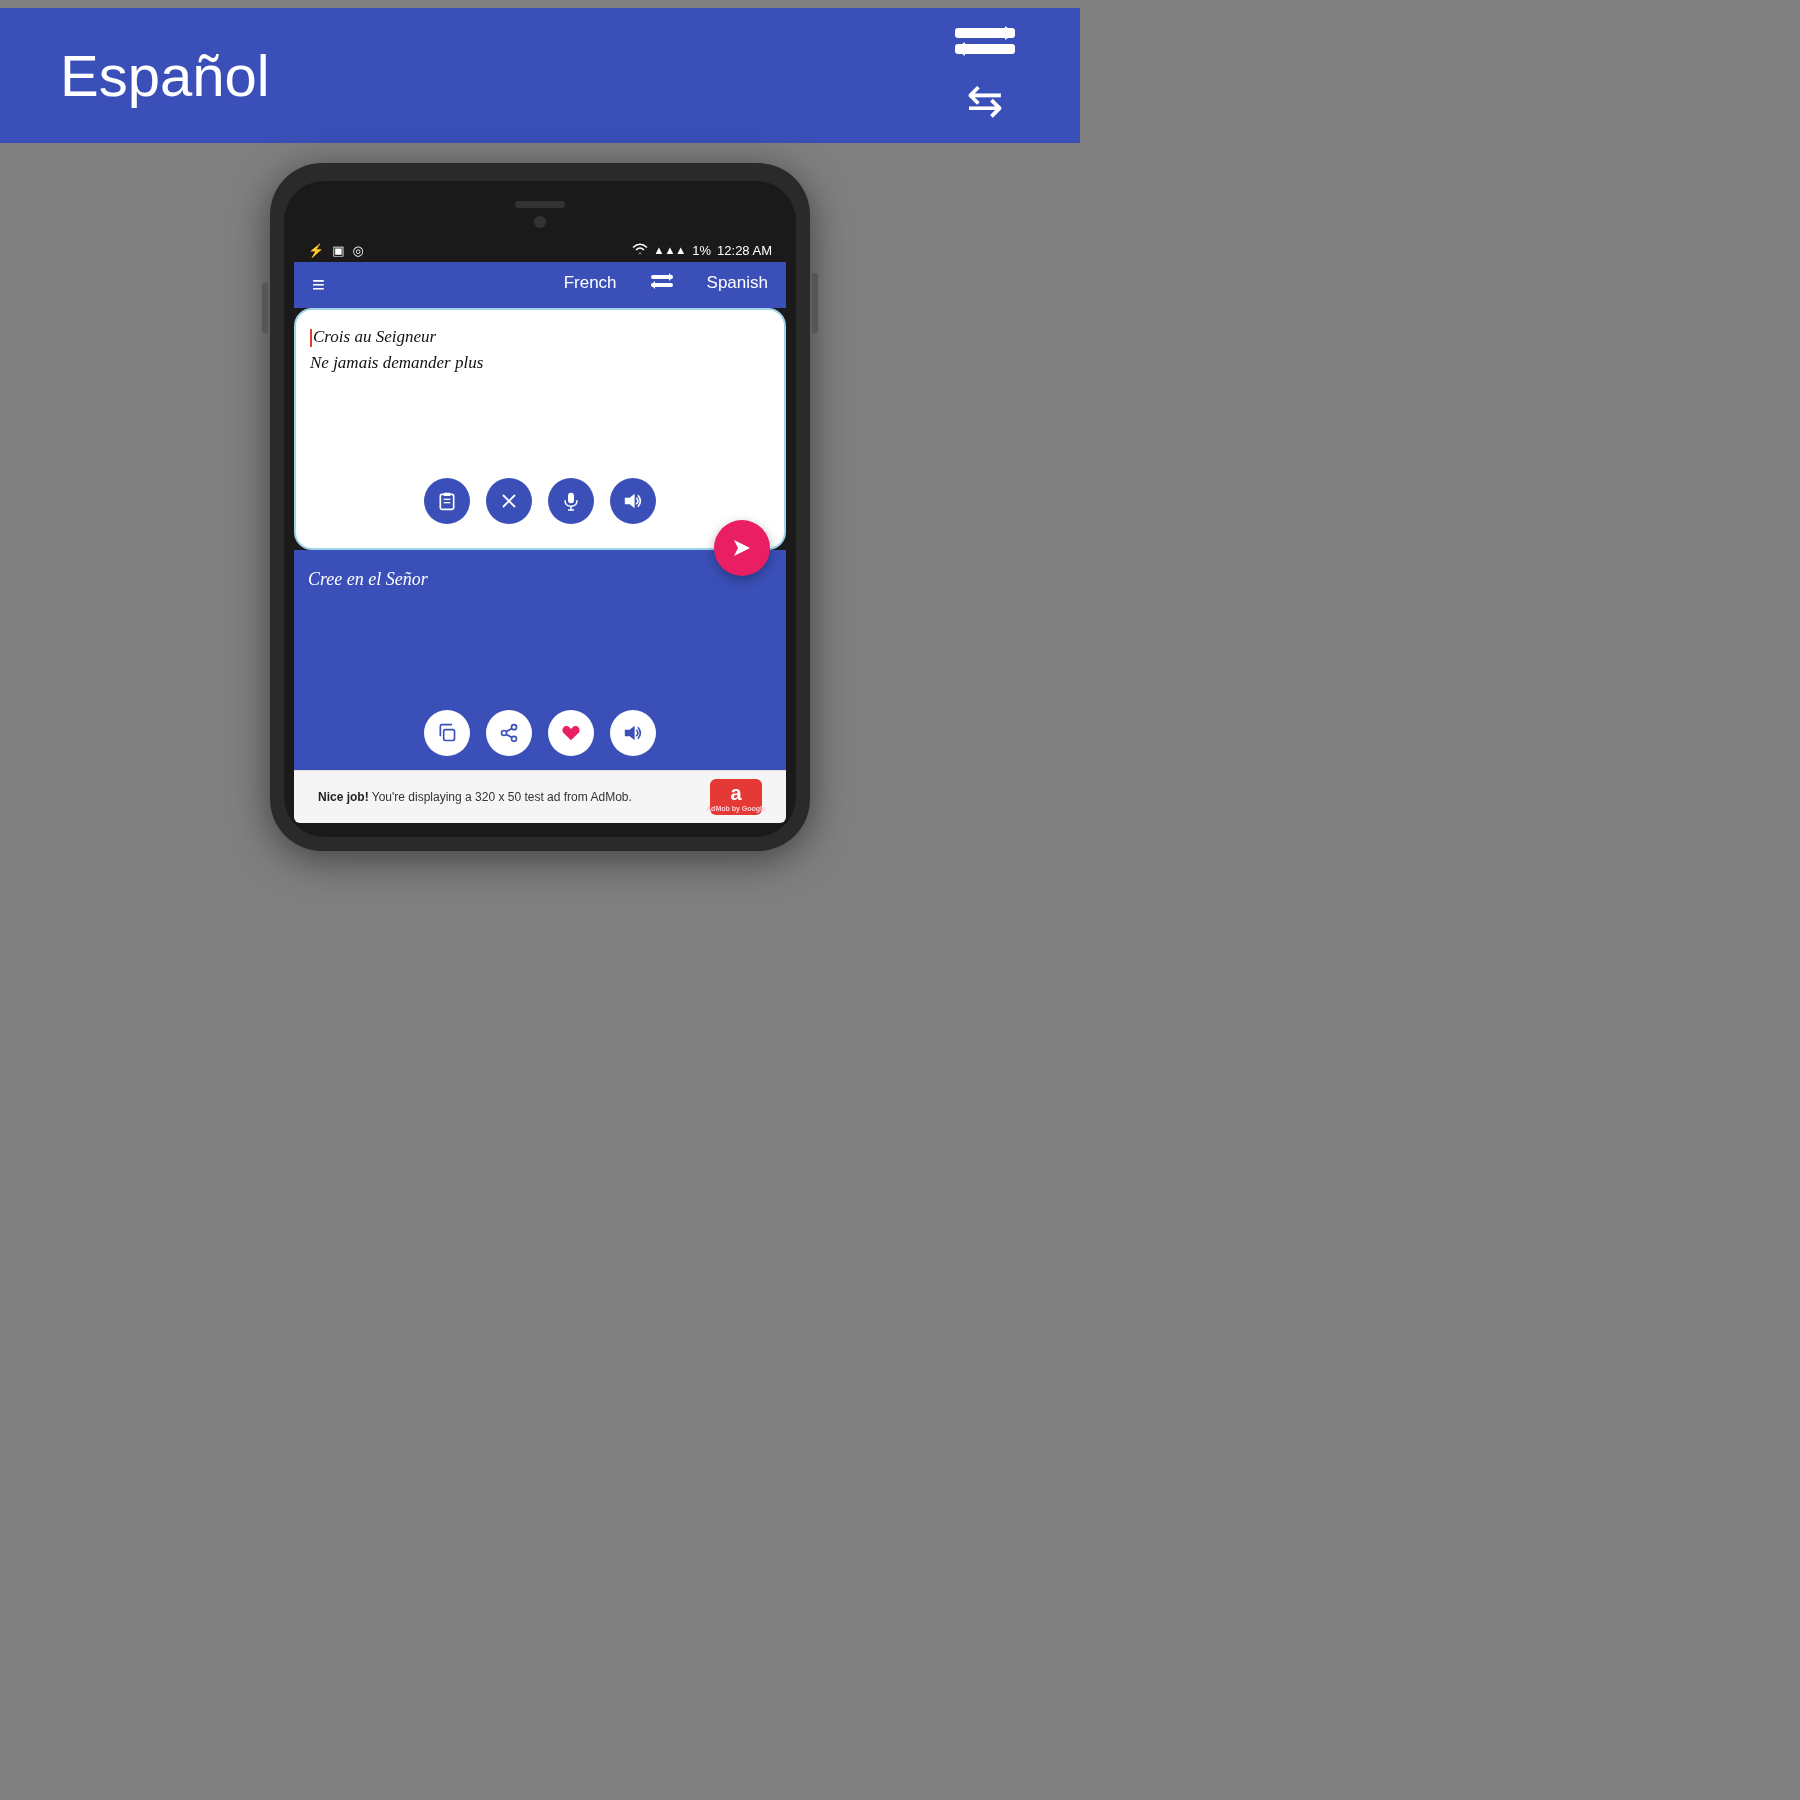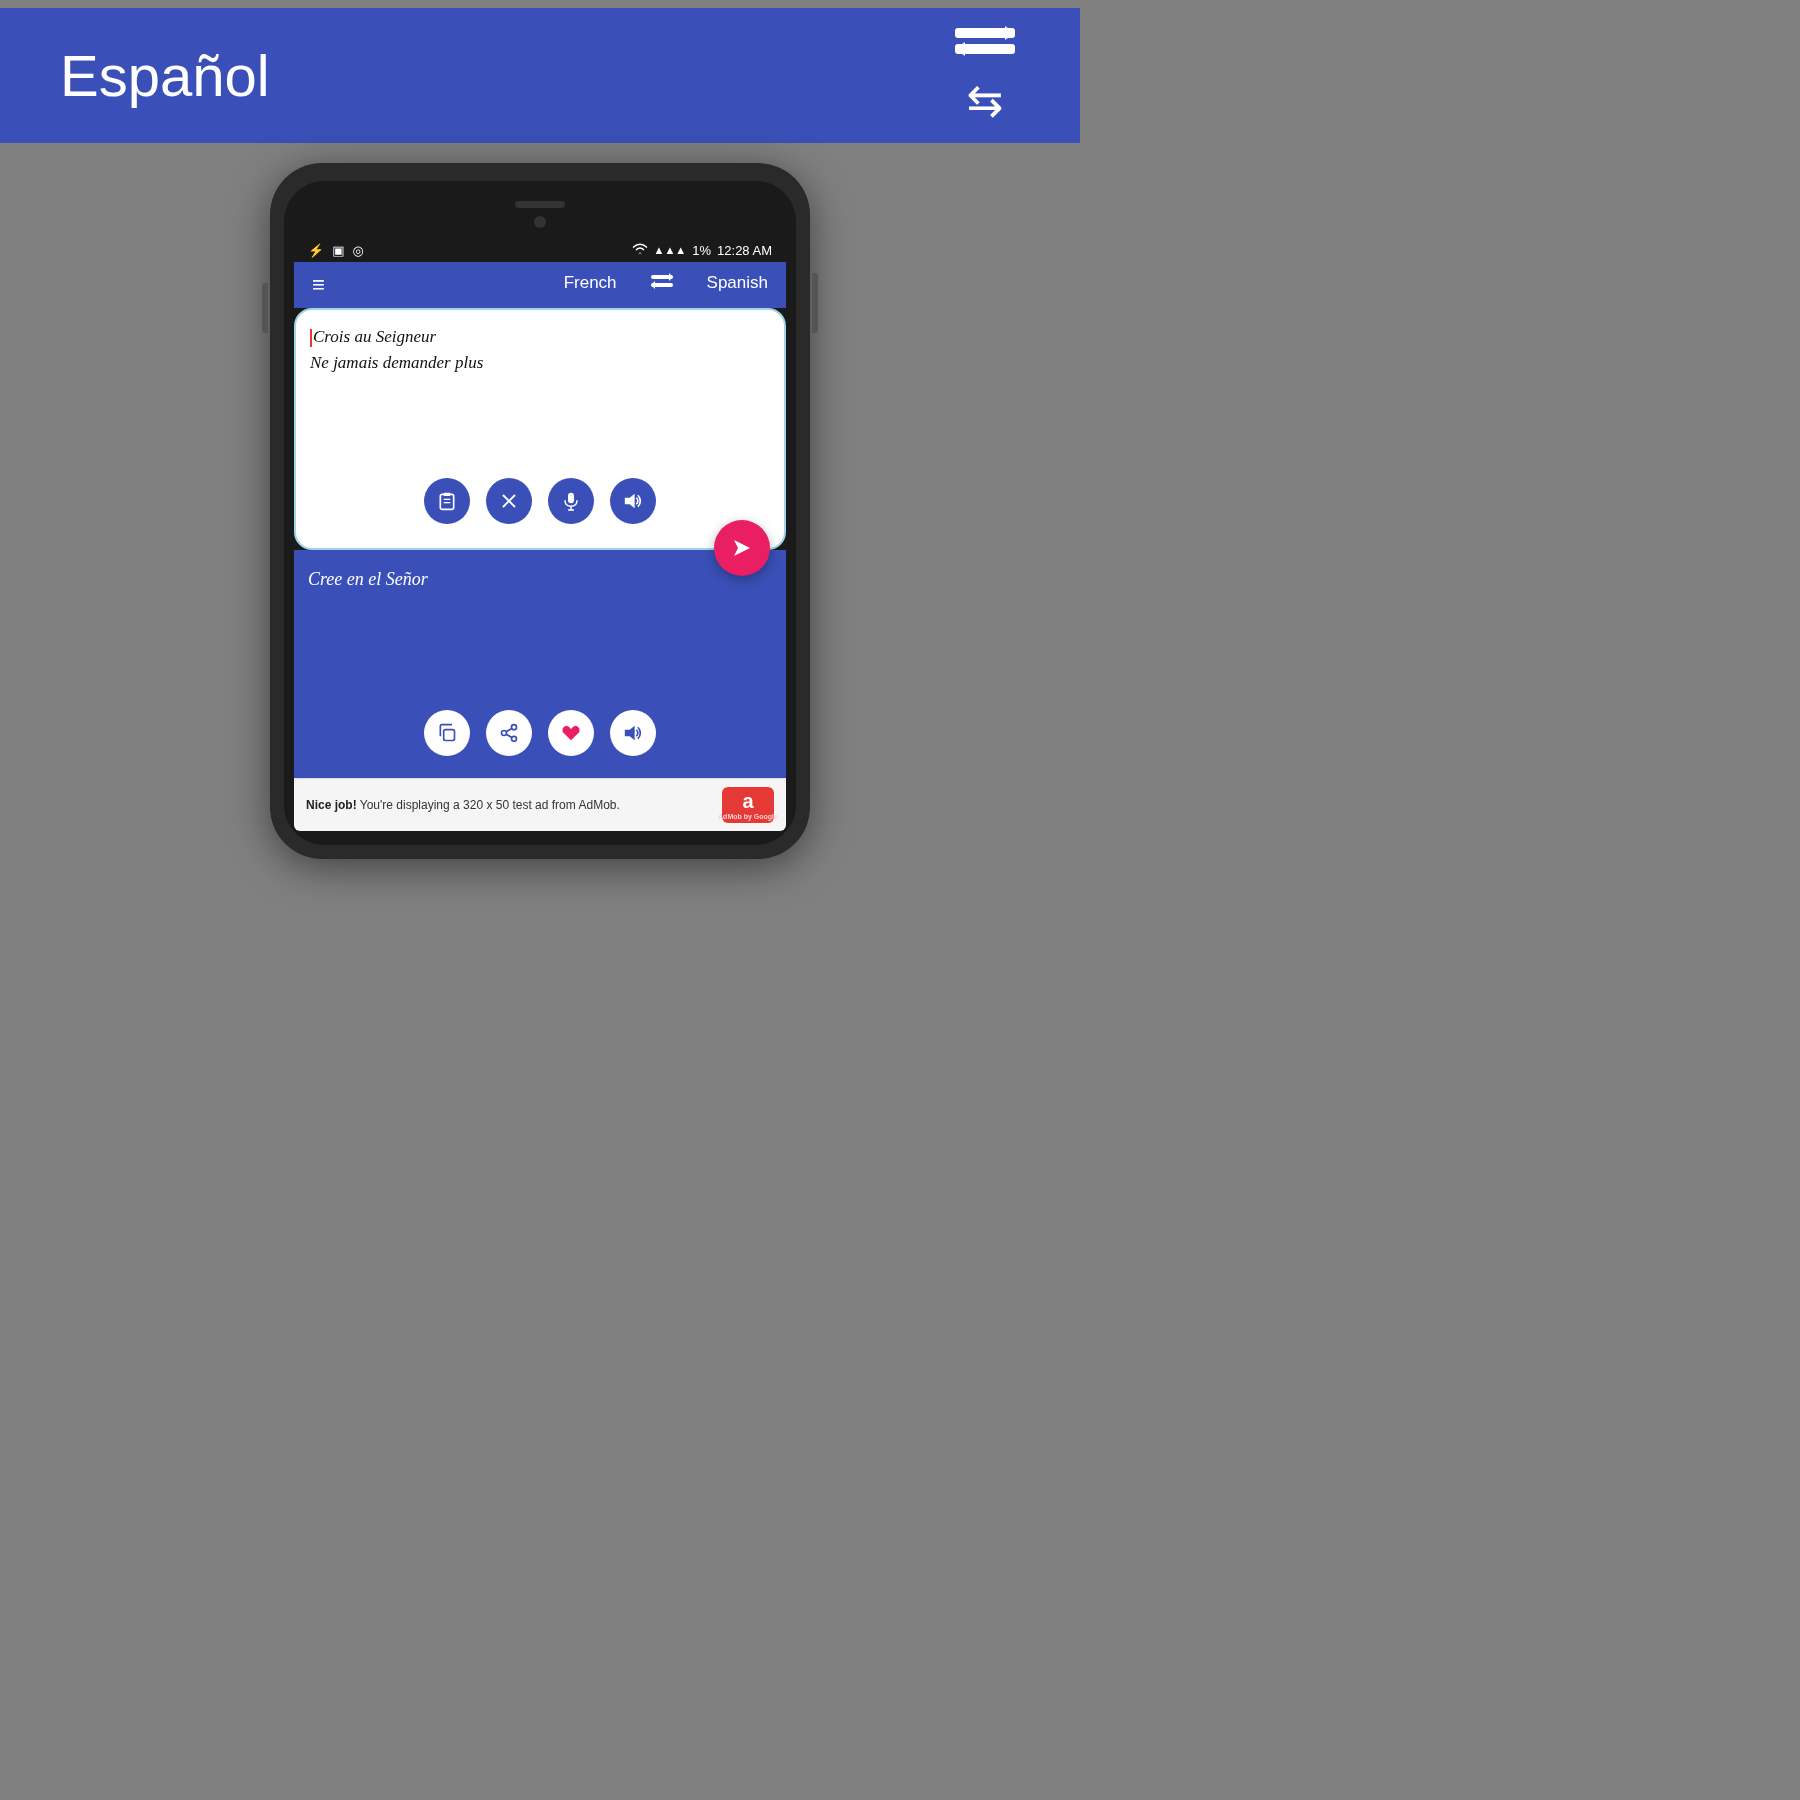--- a/index.html
+++ b/index.html
@@ -146,21 +146,21 @@
       position: absolute;
       right: 14px;
       bottom: -28px;
       z-index: 10;
       box-shadow: 0 4px 12px rgba(0,0,0,0.3);
     }
 
     
     .output-area {
       background: #3a50b8;
-      padding: 16px 14px 22px 14px;
+      padding: 16px 14px 14px 14px;
       position: relative;
       min-height: 200px;
     }
     .output-text {
       font-size: 18px;
       color: white;
       font-family: 'Georgia', serif;
       font-style: italic;
       line-height: 1.5;
       min-height: 130px;
@@ -185,21 +185,21 @@
       cursor: pointer;
       border: none;
     }
     .icon-btn-outline.heart { color: #e91e63; }
 
     
     .ad-banner {
       background: #f5f5f5;
       display: flex;
       align-items: center;
-      padding: 8px 12px;
+      padding: 8px 24px;
       gap: 12px;
       border-top: 1px solid #ddd;
     }
     .ad-text { font-size: 12px; color: #333; flex: 1; }
     .ad-text strong { color: #222; }
     .ad-logo {
       width: 52px;
       height: 36px;
       background: #e53935;
       border-radius: 6px;

